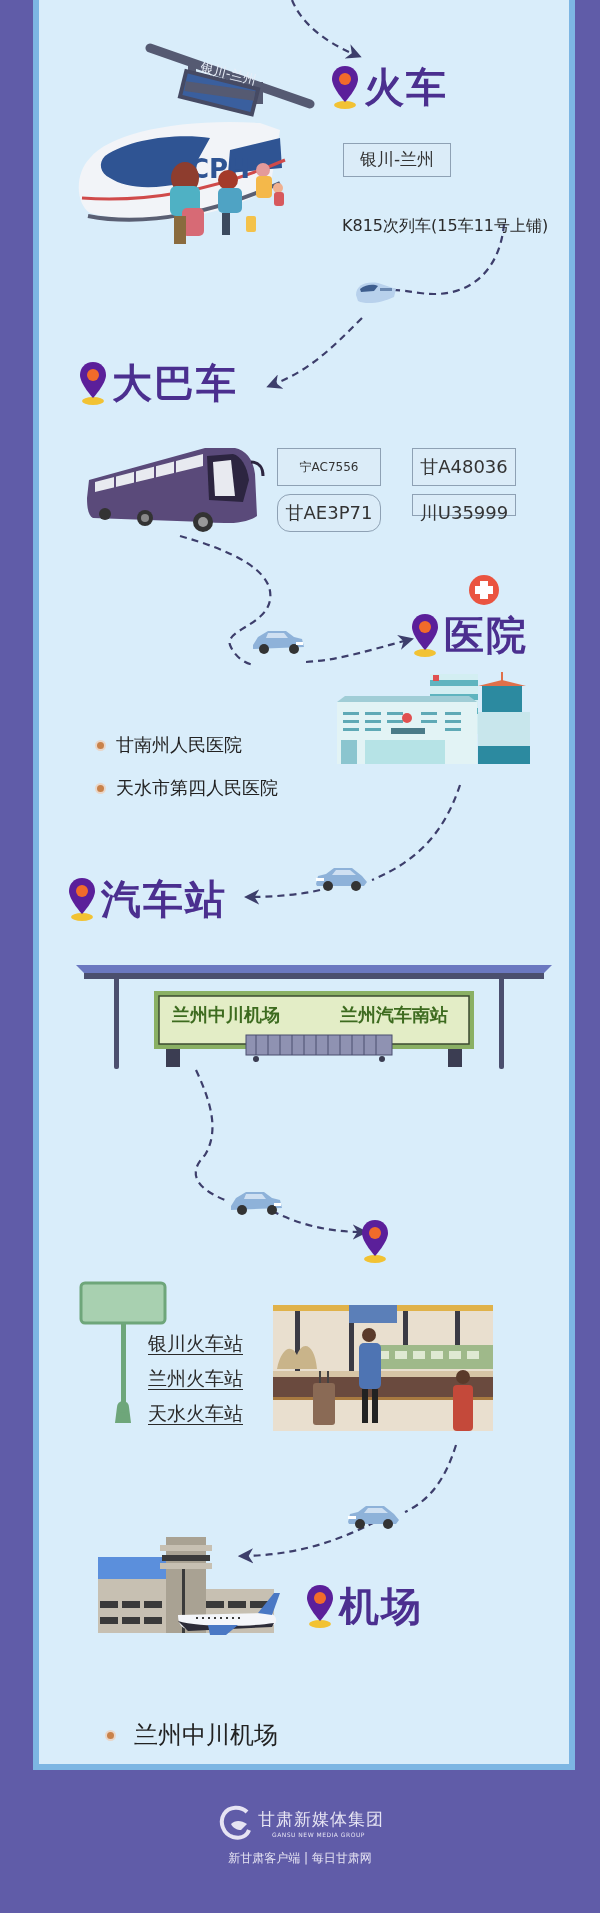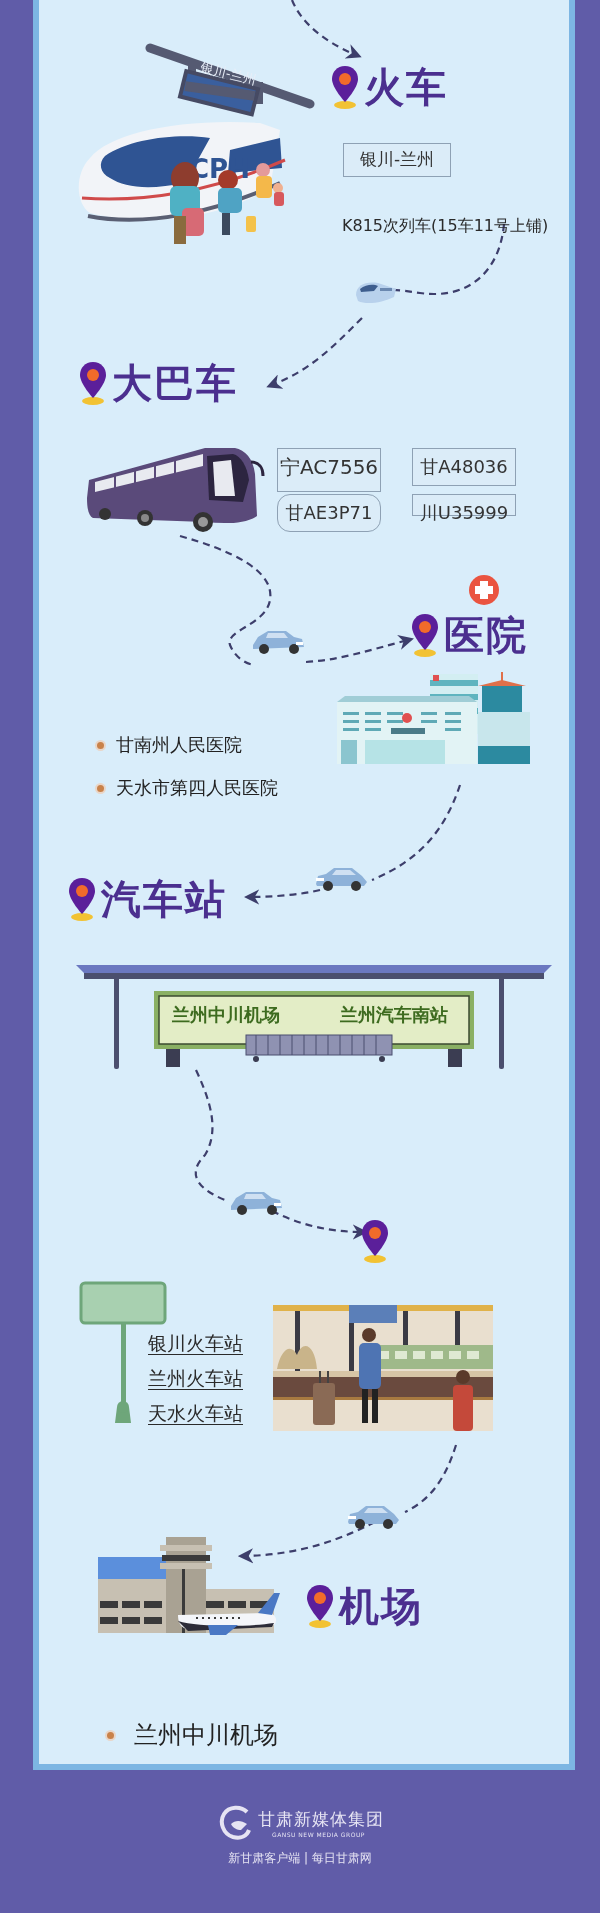--- a/index.html
+++ b/index.html
@@ -130,21 +130,21 @@
     <path d="M128,24 L146,22 L150,58 L130,58 Z" fill="#e8eaf0"></path>
     <path d="M166,24 C174,24 178,30 178,38" stroke="#2c2540" stroke-width="3" fill="none"></path>
     <circle cx="60" cy="80" r="8" fill="#333"></circle>
       <circle cx="60" cy="80" r="4" fill="#888"></circle>
     <circle cx="20" cy="76" r="6" fill="#333"></circle>
     <ellipse cx="118" cy="84" rx="10" ry="10" fill="#333"></ellipse>
       <circle cx="118" cy="84" r="5" fill="#999"></circle>
   </svg>
 </div>
 
-<div class="route-box" style="left:277px; top:448px; width:104px; height:44px; line-height:36px; font-size:20px;">宁AC7556</div>
+<div class="route-box" style="left:277px; top:448px; width:104px; height:38px; line-height:36px; font-size:12px;">宁AC7556</div>
 <div class="route-box" style="left:412px; top:448px; width:104px; height:38px; line-height:36px; font-size:18px;">甘A48036</div>
 <div class="route-box" style="left:277px; top:494px; width:104px; height:38px; line-height:36px; font-size:18px;border-radius:13px;">甘AE3P71</div>
 <div class="route-box" style="left:412px; top:494px; width:104px; height:22px; line-height:36px; font-size:18px;">川U35999</div>
 
 <div class="abs" style="left:250px; top:625px; width:56px; height:30px;">
   <svg width="56" height="30" viewBox="0 0 56 30">
       <path d="M3,20 L8,12 L18,6 L36,6 L44,12 L52,14 L54,22 L3,24 Z" fill="#8eb2d9"></path>
       <path d="M18,8 L34,8 L38,13 L16,13 Z" fill="#cfe0f2"></path>
       <circle cx="14" cy="24" r="5" fill="#333"></circle>
       <circle cx="44" cy="24" r="5" fill="#333"></circle>

